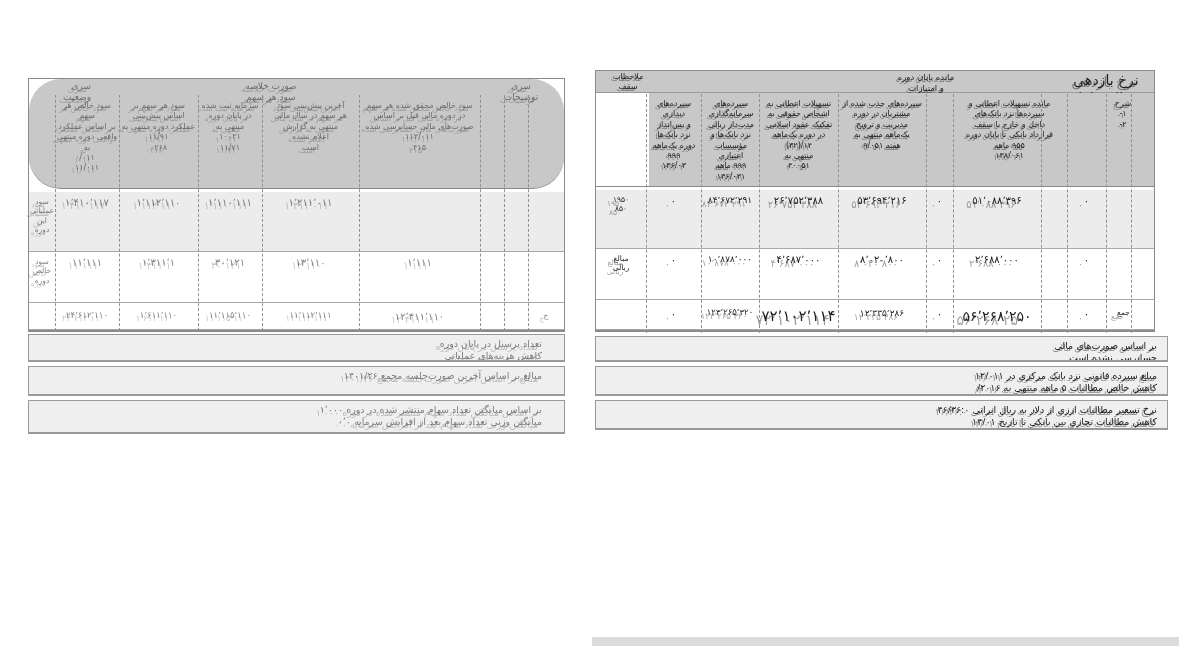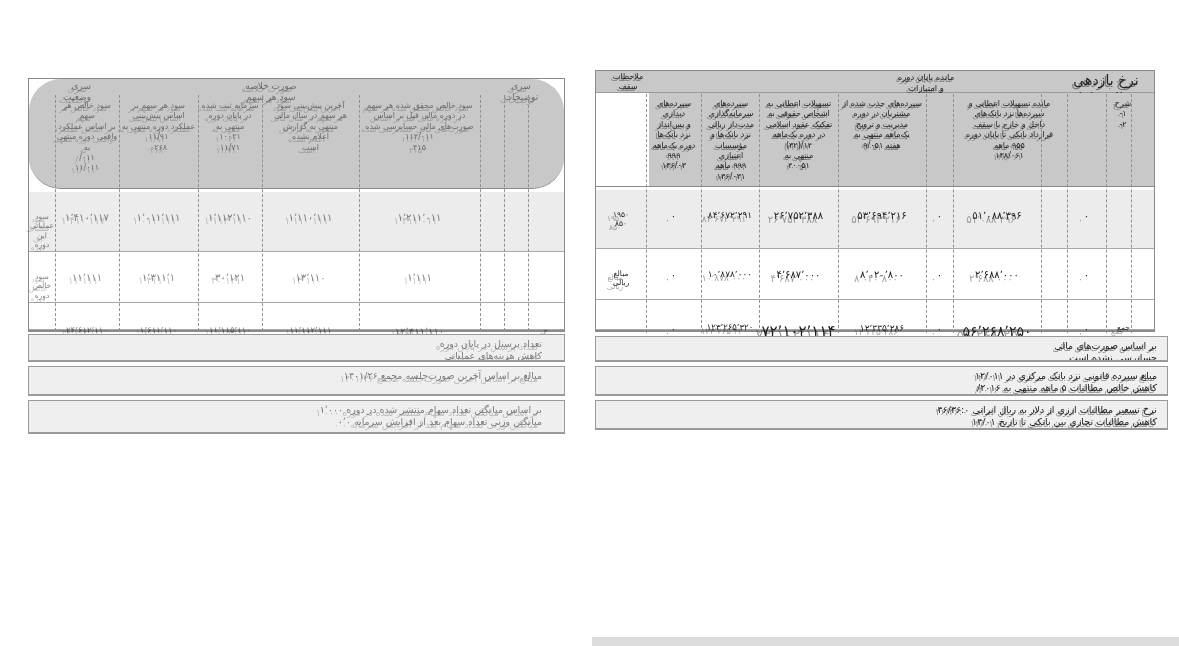--- a/index.html
+++ b/index.html
@@ -6,21 +6,21 @@
   #screen{position:relative;width:1179px;height:646px;background:#ffffff;overflow:hidden;
           font-family:"DejaVu Sans",sans-serif;color:#1e1e1e;}
   .tbl{position:absolute;box-sizing:border-box;border:1px solid #8a8a8a;border-bottom:2px solid #8a8a8a;}
   .hdr{position:relative;box-sizing:border-box;background:#c8c8c8;border-bottom:1px solid #8a8a8a;}
   .titlerow{position:relative;box-sizing:border-box;background:#c8c8c8;border-bottom:1px solid #9a9a9a;}
   .gap{height:3px;background:#ffffff;}
   .row{display:grid;direction:ltr;box-sizing:border-box;border-bottom:1px solid #a8a8a8;}
   .row:last-child{border-bottom:none;}
   .lrowcols{grid-template-columns:26px 64px 79px 64px 97px 121px 24px 24px 36px;}
   .rrowcols{grid-template-columns:50px 55px 58px 79px 88px 27px 88px 26px 39px 35px 13px;}
-  .cell{display:flex;justify-content:center;align-items:flex-start;padding-top:20px;
+  .cell{display:flex;justify-content:center;align-items:flex-start;padding-top:5px;
         font-size:10px;direction:rtl;white-space:pre-line;text-align:center;line-height:1.15;}
   .hcell{position:absolute;font-size:8px;line-height:1.3;text-align:center;direction:rtl;
          white-space:pre-line;}
   .ttext{position:absolute;font-size:9px;line-height:1.25;text-align:center;direction:rtl;white-space:pre-line;}
   .sep{position:absolute;width:0;border-left:1px dashed #909090;pointer-events:none;z-index:3;}
   .note{position:absolute;box-sizing:border-box;background:#efefef;border:1px solid #9a9a9a;
         border-bottom:2px solid #9a9a9a;direction:rtl;text-align:right;font-size:9.5px;
         line-height:1.3;white-space:pre-line;overflow:hidden;}
   .ghost{text-shadow:-6px 4px 0 rgba(45,45,45,0.45);filter:blur(0.35px);}
   .ghost2{text-shadow:-2px 2px 0 rgba(45,45,45,0.5);filter:blur(0.35px);}
@@ -75,21 +75,20 @@
     </div>
 
     <div class="gap"></div>
 
     <div class="row lrowcols zebra" style="height:60px;">
       <span class="cell tiny faint">سود
 عملیاتی
 این
 دوره</span>
       <span class="cell faint">۱٬۴۱۰٬۱۱۷</span>
-      <span class="cell faint">۱٬۰۱۱٬۱۱۱</span>
       <span class="cell faint">۱٬۱۱۲٬۱۱۰</span>
       <span class="cell faint">۱٬۱۱۰٬۱۱۱</span>
       <span class="cell faint">۱٬۲۱۱٬۰۱۱</span>
       <span class="cell"></span>
       <span class="cell"></span>
       <span class="cell"></span>
     </div>
 
     <div class="row lrowcols white" style="height:51px;">
       <span class="cell tiny faint">سود

